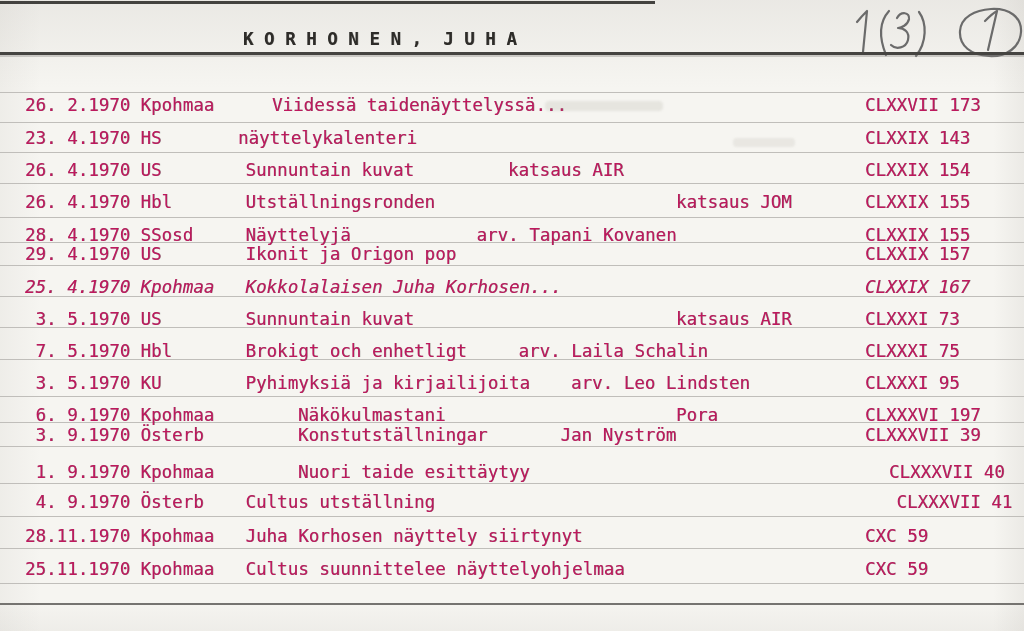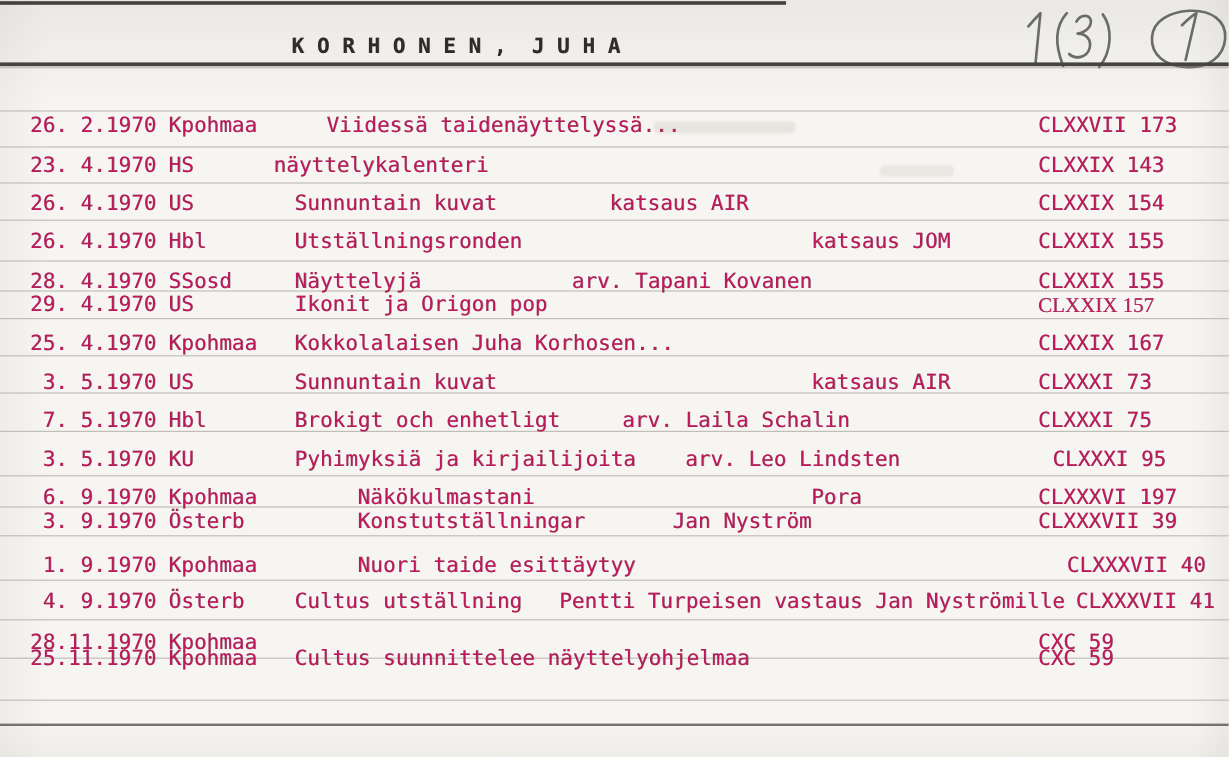--- a/index.html
+++ b/index.html
@@ -88,21 +88,21 @@
   <div id="rows">
       <div class="row" style="top: 95px;">
         <span class="cell" style="left: 0px;">26. 2.1970</span>
         <span class="cell" style="left: 115.5px;">Kpohmaa</span>
         <span class="cell" style="left: 235px; margin-left: 12px;">Viidessä taidenäyttelyssä...</span>
         <span class="cell" style="left: 840px;">CLXXVII 173</span>
       </div>
       <div class="row" style="top: 128px;">
         <span class="cell" style="left: 0px;">23. 4.1970</span>
         <span class="cell" style="left: 115.5px;">HS</span>
-        <span class="cell" style="left: 203px;">näyttelykalenteri</span>
+        <span class="cell" style="left: 213px;">näyttelykalenteri</span>
         <span class="cell" style="left: 840px;">CLXXIX 143</span>
       </div>
       <div class="row" style="top: 160px;">
         <span class="cell" style="left: 0px;">26. 4.1970</span>
         <span class="cell" style="left: 115.5px;">US</span>
         <span class="cell" style="left: 220.5px;">Sunnuntain kuvat</span>
         <span class="cell" style="left: 483px;">katsaus AIR</span>
         <span class="cell" style="left: 840px;">CLXXIX 154</span>
       </div>
       <div class="row" style="top: 192px;">
@@ -116,23 +116,23 @@
         <span class="cell" style="left: 0px;">28. 4.1970</span>
         <span class="cell" style="left: 115.5px;">SSosd</span>
         <span class="cell" style="left: 220.5px;">Näyttelyjä</span>
         <span class="cell" style="left: 451.5px;">arv. Tapani Kovanen</span>
         <span class="cell" style="left: 840px;">CLXXIX 155</span>
       </div>
       <div class="row" style="top: 244px;">
         <span class="cell" style="left: 0px;">29. 4.1970</span>
         <span class="cell" style="left: 115.5px;">US</span>
         <span class="cell" style="left: 220.5px;">Ikonit ja Origon pop</span>
-        <span class="cell" style="left: 840px; font-family: Liberation Serif, serif;">CLXXIX 157</span>
-      </div>
-      <div class="row" style="top: 277px;">
+        <span class="cell" style="left: 840px;">CLXXIX 157</span>
+      </div>
+      <div class="row" style="top: 277px; font-style: italic;">
         <span class="cell" style="left: 0px;">25. 4.1970</span>
         <span class="cell" style="left: 115.5px;">Kpohmaa</span>
         <span class="cell" style="left: 220.5px;">Kokkolalaisen Juha Korhosen...</span>
         <span class="cell" style="left: 840px;">CLXXIX 167</span>
       </div>
       <div class="row" style="top: 309px;">
         <span class="cell" style="left: 0px;"> 3. 5.1970</span>
         <span class="cell" style="left: 115.5px;">US</span>
         <span class="cell" style="left: 220.5px;">Sunnuntain kuvat</span>
         <span class="cell" style="left: 651px;">katsaus AIR</span>
@@ -143,21 +143,21 @@
         <span class="cell" style="left: 115.5px;">Hbl</span>
         <span class="cell" style="left: 220.5px;">Brokigt och enhetligt</span>
         <span class="cell" style="left: 493.5px;">arv. Laila Schalin</span>
         <span class="cell" style="left: 840px;">CLXXXI 75</span>
       </div>
       <div class="row" style="top: 373px;">
         <span class="cell" style="left: 0px;"> 3. 5.1970</span>
         <span class="cell" style="left: 115.5px;">KU</span>
         <span class="cell" style="left: 546px;">arv. Leo Lindsten</span>
         <span class="cell" style="left: 220.5px;">Pyhimyksiä ja kirjailijoita</span>
-        <span class="cell" style="left: 840px; margin-left: 12px;">CLXXXI 95</span>
+        <span class="cell" style="left: 840px;">CLXXXI 95</span>
       </div>
       <div class="row" style="top: 405px;">
         <span class="cell" style="left: 0px;"> 6. 9.1970</span>
         <span class="cell" style="left: 115.5px;">Kpohmaa</span>
         <span class="cell" style="left: 273px;">Näkökulmastani</span>
         <span class="cell" style="left: 651px;">Pora</span>
         <span class="cell" style="left: 840px;">CLXXXVI 197</span>
       </div>
       <div class="row" style="top: 425px;">
         <span class="cell" style="left: 0px;"> 3. 9.1970</span>
@@ -169,29 +169,29 @@
       <div class="row" style="top: 462px;">
         <span class="cell" style="left: 0px;"> 1. 9.1970</span>
         <span class="cell" style="left: 115.5px;">Kpohmaa</span>
         <span class="cell" style="left: 273px;">Nuori taide esittäytyy</span>
         <span class="cell" style="left: 840px; margin-left: 24px;">CLXXXVII 40</span>
       </div>
       <div class="row" style="top: 492px;">
         <span class="cell" style="left: 0px;"> 4. 9.1970</span>
         <span class="cell" style="left: 115.5px;">Österb</span>
         <span class="cell" style="left: 220.5px;">Cultus utställning</span>
-        <span class="cell" style="left: 441px;">Pentti Turpeisen vastaus Jan Nyströmille</span>
         <span class="cell" style="left: 871.5px;">CLXXXVII 41</span>
       </div>
       <div class="row" style="top: 526px;">
         <span class="cell" style="left: 0px;">28.11.1970</span>
         <span class="cell" style="left: 115.5px;">Kpohmaa</span>
+        <span class="cell" style="left: 220.5px;">Juha Korhosen näyttely siirtynyt</span>
         <span class="cell" style="left: 840px;">CXC 59</span>
       </div>
-      <div class="row" style="top: 539px;">
+      <div class="row" style="top: 559px;">
         <span class="cell" style="left: 0px;">25.11.1970</span>
         <span class="cell" style="left: 115.5px;">Kpohmaa</span>
         <span class="cell" style="left: 220.5px;">Cultus suunnittelee näyttelyohjelmaa</span>
         <span class="cell" style="left: 840px;">CXC 59</span>
       </div>
     </div>
 
   <div class="smudge s1"></div>
   <div class="smudge s2"></div>
 

